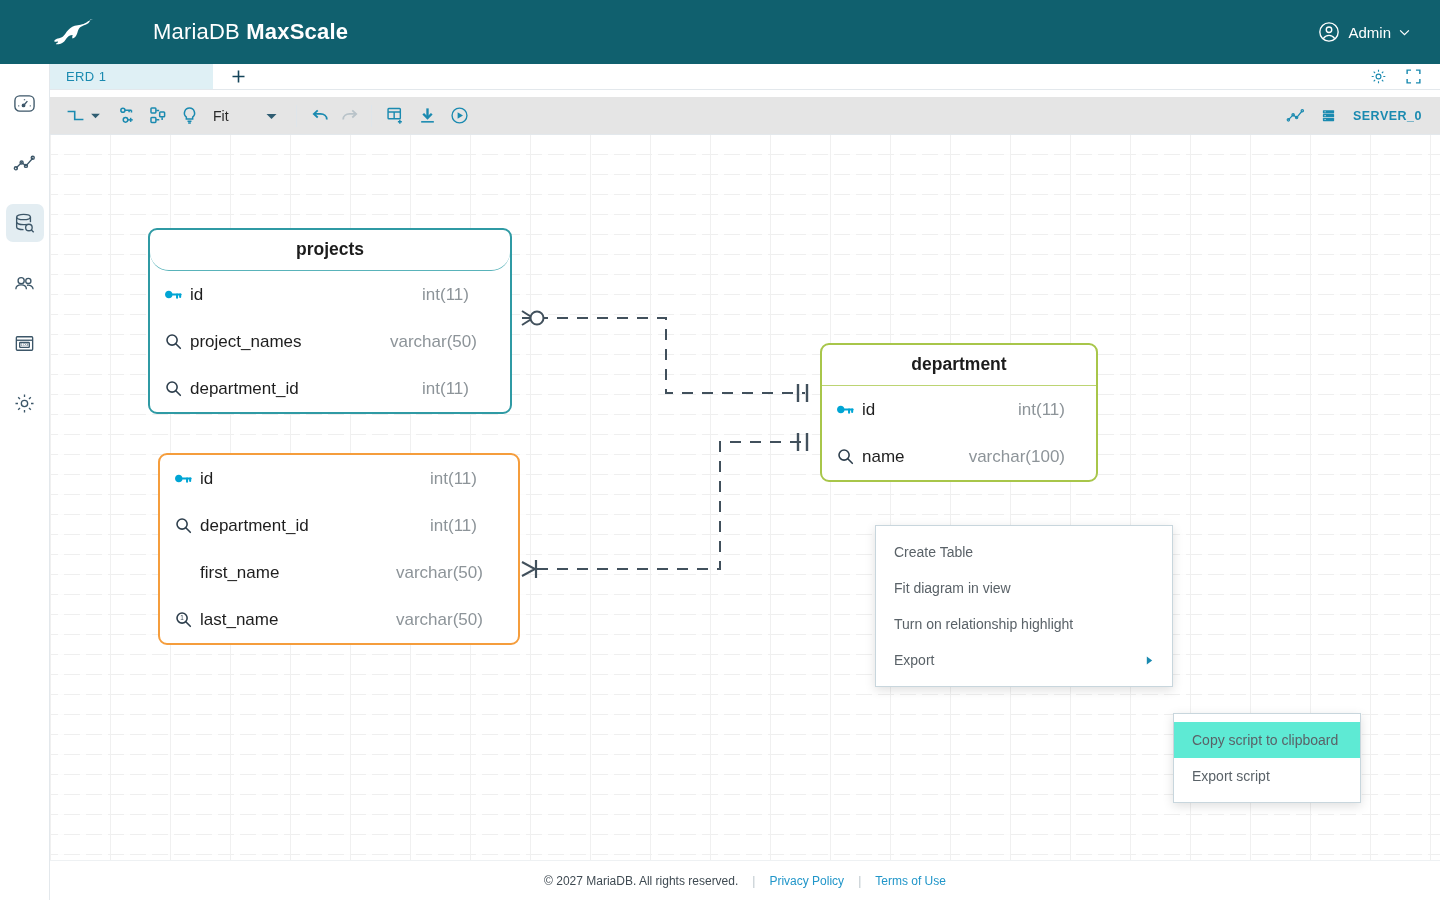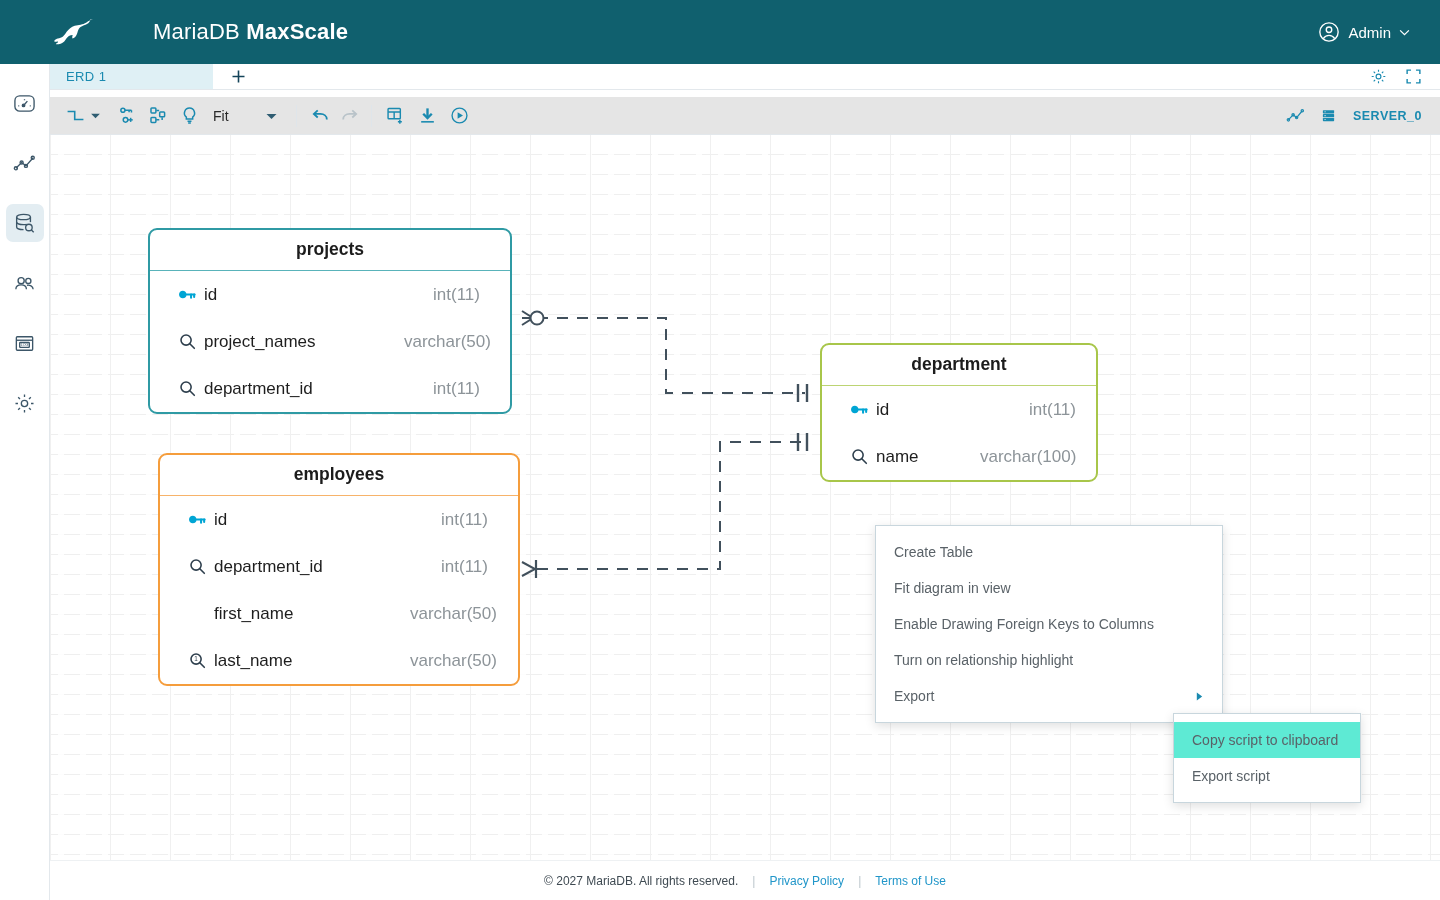--- a/index.html
+++ b/index.html
@@ -139,56 +139,56 @@
     border-radius: 9px;
     border: 2.5px solid;
     z-index: 12;
   }
   .entity-title {
     text-align: center; font-size: 17.5px; font-weight: 700;
     color: #1c1c1c; padding: 9px 0 10px; border-bottom: 1.5px solid;
   }
   .erow {
     display: flex; align-items: center;
-    height: 47px; padding: 0 14px 0 14px; margin-left: 14px;
+    height: 47px; padding: 0 25px 0 14px;
   }
   .erow-ico {
     width: 22px; min-width: 22px; height: 20px;
     display: flex; align-items: center;
   }
   .erow-ico svg { width: 19px; height: 19px; }
   .erow-name {
     font-size: 17px; color: #1e1e1e; margin-left: 4px;
     white-space: nowrap;
   }
   .erow-type {
     font-size: 17px; color: #8d9499; margin-left: auto;
     white-space: nowrap;
   }
 
   #ent-projects   { left: 98px;  top: 93px;  width: 364px; border-color: #2f9aa4; }
-  #ent-projects   .entity-title { border-color: #59b3ba; }
+  #ent-projects   .entity-title { border-color: #59b3ba; border-radius: 19px; }
   #ent-employees  { left: 108px; top: 318px; width: 362px; border-color: #f59d3c; }
   #ent-employees  .entity-title { border-color: #f7b36a; }
   #ent-department { left: 770px; top: 208px; width: 278px; border-color: #a8c64a; }
   #ent-department .entity-title { border-color: #bcd473; }
 
   #ent-projects .erow-type   { margin-right: 16px; }
   #ent-employees .erow-type  { margin-right: 16px; }
   #ent-department .erow-type { margin-right: 6px; }
   #ent-projects .erow-name   { min-width: 200px; }
   #ent-employees .erow-name  { min-width: 196px; }
   #ent-department .erow-name { min-width: 104px; }
 
   .links { position: absolute; inset: 0; z-index: 8; pointer-events: none; }
 
   
   .ctxmenu {
     position: absolute; left: 825px; top: 390px;
-    width: 348px; background: #ffffff;
+    width: 298px; background: #ffffff;
     border: 1px solid #c8d6dd;
     box-shadow: 0 3px 10px rgba(0,0,0,.13);
     padding: 8px 0; z-index: 50;
   }
   .ctxitem {
     height: 36px; display: flex; align-items: center;
     padding: 0 18px; font-size: 14px; color: #5a6268;
     cursor: pointer; white-space: nowrap;
   }
   .ctxitem:hover, .ctxitem.hl { background: #5eead4; }
@@ -478,21 +478,20 @@
           <circle cx="10.2" cy="10.2" r="6.4"></circle>
             <path d="M14.9 14.9 20.6 20.6" stroke-linecap="round"></path>
         </svg>
       </span>
       <span class="erow-name">department_id</span>
       <span class="erow-type">int(11)</span>
     </div>
   </div>
 
   <div class="entity" id="ent-employees">
-    <div class="entity-title">employees</div>
 
     <div class="erow">
       <span class="erow-ico">
         <svg viewBox="0 0 24 24" fill="none" stroke="#00a5d4" stroke-width="2.6">
           <circle cx="6" cy="12" r="3.4" fill="#00a5d4"></circle>
           <path d="M9.4 12H21" stroke-linecap="round"></path>
             <path d="M16.5 12v4.2" stroke-linecap="round"></path>
           <path d="M20.4 12v3.2" stroke-linecap="round"></path>
         </svg>
       </span>
@@ -557,23 +556,20 @@
       <span class="erow-type">varchar(100)</span>
     </div>
   </div>
 
   <div class="ctxmenu">
     <div class="ctxitem">
       <span>Create Table</span>
     </div>
     <div class="ctxitem">
       <span>Fit diagram in view</span>
-    </div>
-    <div class="ctxitem">
-      <span>Enable Drawing Foreign Keys to Columns</span>
     </div>
     <div class="ctxitem">
       <span>Turn on relationship highlight</span>
     </div>
     <div class="ctxitem">
       <span>Export</span>
       <svg class="submenu-arrow" viewBox="0 0 10 12" fill="#1a8ab0">
           <path d="M2 1.5 8 6 2 10.5z"></path>
         </svg>
     </div>

